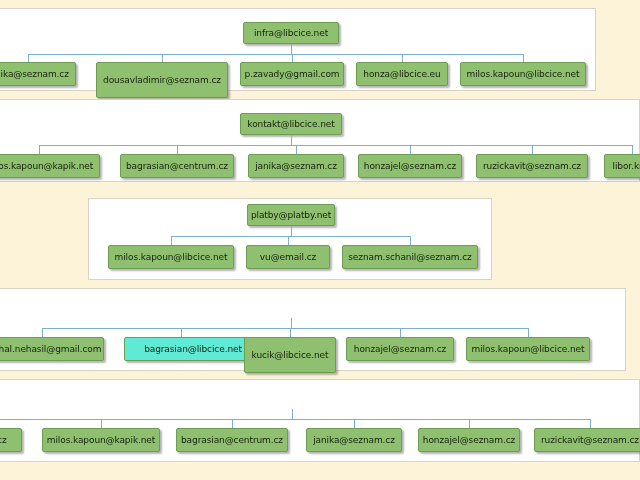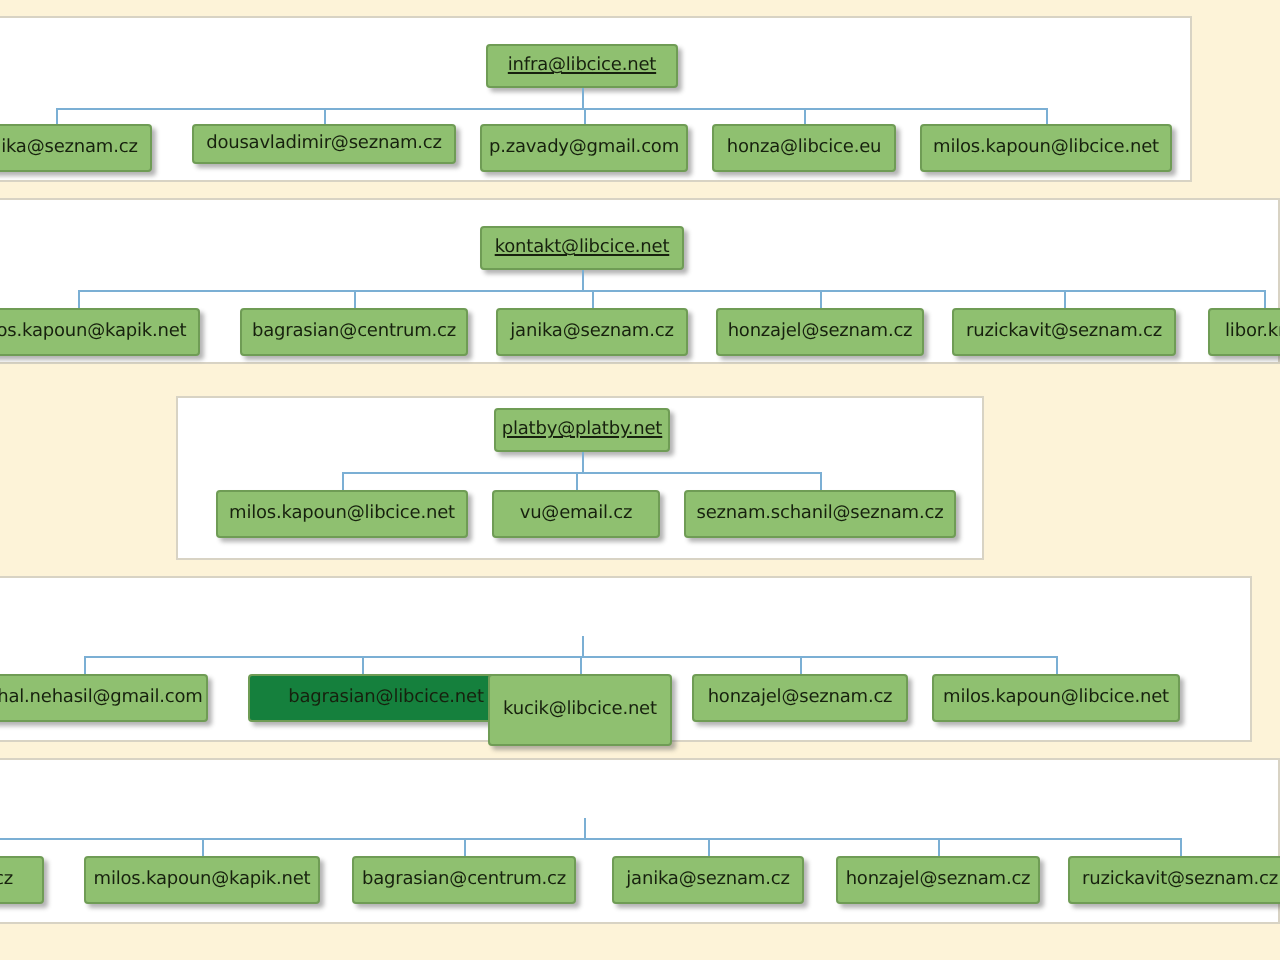--- a/index.html
+++ b/index.html
@@ -29,38 +29,38 @@
     letter-spacing:-0.1px;
     text-align:center;
     white-space:nowrap;
     display:flex;
     align-items:center;
     justify-content:center;
     box-shadow:2px 2px 2px rgba(90,90,90,.45);
     overflow:hidden;
     padding:0 4px;
   }
-  .node.root{ background:#8fc070;text-decoration:underline; }
+  .node.root{ background:#8fc070; }
 
   .conn{position:absolute;background:#7bafd4;}
   .conn.h{height:1px;}
   .conn.v{width:1px;}
 </style>
 </head>
 <body>
 
 <div id="stage">
     <div class="panel" style="left: -60px; top: 8px; width: 656px; height: 83px; background: rgb(255, 255, 255); border-color: rgb(216, 211, 196);"></div>
     <div class="node root" style="left: 243px; top: 22px; width: 96px; height: 22px; background: rgb(143, 192, 112); border-color: rgb(111, 156, 85); color: rgb(23, 33, 14);">infra@libcice.net</div>
     <div class="conn v" style="left: 291px; top: 44px; height: 10px; background: rgb(123, 175, 212);"></div>
     <div class="conn h" style="left: 28px; top: 54px; width: 495px; background: rgb(123, 175, 212);"></div>
     <div class="conn v" style="left: 28px; top: 54px; height: 8px; background: rgb(123, 175, 212);"></div>
     <div class="node" style="left: -20px; top: 62px; width: 96px; height: 24px; background: rgb(143, 192, 112); border-color: rgb(111, 156, 85); color: rgb(23, 33, 14);">janika@seznam.cz</div>
     <div class="conn v" style="left: 162px; top: 54px; height: 8px; background: rgb(123, 175, 212);"></div>
-    <div class="node" style="left: 96px; top: 62px; width: 132px; height: 20px; background: rgb(143, 192, 112); border-color: rgb(111, 156, 85); color: rgb(23, 33, 14);">dousavladimir@seznam.cz</div>
+    <div class="node" style="left: 96px; top: 62px; width: 132px; height: 36px; background: rgb(143, 192, 112); border-color: rgb(111, 156, 85); color: rgb(23, 33, 14);">dousavladimir@seznam.cz</div>
     <div class="conn v" style="left: 292px; top: 54px; height: 8px; background: rgb(123, 175, 212);"></div>
     <div class="node" style="left: 240px; top: 62px; width: 104px; height: 24px; background: rgb(143, 192, 112); border-color: rgb(111, 156, 85); color: rgb(23, 33, 14);">p.zavady@gmail.com</div>
     <div class="conn v" style="left: 402px; top: 54px; height: 8px; background: rgb(123, 175, 212);"></div>
     <div class="node" style="left: 356px; top: 62px; width: 92px; height: 24px; background: rgb(143, 192, 112); border-color: rgb(111, 156, 85); color: rgb(23, 33, 14);">honza@libcice.eu</div>
     <div class="conn v" style="left: 523px; top: 54px; height: 8px; background: rgb(123, 175, 212);"></div>
     <div class="node" style="left: 460px; top: 62px; width: 126px; height: 24px; background: rgb(143, 192, 112); border-color: rgb(111, 156, 85); color: rgb(23, 33, 14);">milos.kapoun@libcice.net</div>
     <div class="panel" style="left: -60px; top: 99px; width: 700px; height: 83px; background: rgb(255, 255, 255); border-color: rgb(216, 211, 196);"></div>
     <div class="node root" style="left: 240px; top: 113px; width: 102px; height: 22px; background: rgb(143, 192, 112); border-color: rgb(111, 156, 85); color: rgb(23, 33, 14);">kontakt@libcice.net</div>
     <div class="conn v" style="left: 291px; top: 135px; height: 10px; background: rgb(123, 175, 212);"></div>
     <div class="conn h" style="left: 39px; top: 145px; width: 593px; background: rgb(123, 175, 212);"></div>
@@ -85,21 +85,21 @@
     <div class="conn v" style="left: 288px; top: 236px; height: 9px; background: rgb(123, 175, 212);"></div>
     <div class="node" style="left: 246px; top: 245px; width: 84px; height: 24px; background: rgb(143, 192, 112); border-color: rgb(111, 156, 85); color: rgb(23, 33, 14);">vu@email.cz</div>
     <div class="conn v" style="left: 410px; top: 236px; height: 9px; background: rgb(123, 175, 212);"></div>
     <div class="node" style="left: 342px; top: 245px; width: 136px; height: 24px; background: rgb(143, 192, 112); border-color: rgb(111, 156, 85); color: rgb(23, 33, 14);">seznam.schanil@seznam.cz</div>
     <div class="panel" style="left: -60px; top: 288px; width: 686px; height: 83px; background: rgb(255, 255, 255); border-color: rgb(216, 211, 196);"></div>
     <div class="conn v" style="left: 291px; top: 318px; height: 10px; background: rgb(123, 175, 212);"></div>
     <div class="conn h" style="left: 42px; top: 328px; width: 486px; background: rgb(123, 175, 212);"></div>
     <div class="conn v" style="left: 42px; top: 328px; height: 9px; background: rgb(123, 175, 212);"></div>
     <div class="node" style="left: -20px; top: 337px; width: 124px; height: 24px; background: rgb(143, 192, 112); border-color: rgb(111, 156, 85); color: rgb(23, 33, 14);">michal.nehasil@gmail.com</div>
     <div class="conn v" style="left: 181px; top: 328px; height: 9px; background: rgb(123, 175, 212);"></div>
-    <div class="node" style="left: 124px; top: 337px; width: 138px; height: 24px; background: #15803d; border-color: rgb(111, 156, 85); color: rgb(23, 33, 14);">bagrasian@libcice.net</div>
+    <div class="node" style="left: 124px; top: 337px; width: 138px; height: 24px; background: #5eead4; border-color: rgb(111, 156, 85); color: rgb(23, 33, 14);">bagrasian@libcice.net</div>
     <div class="conn v" style="left: 290px; top: 328px; height: 9px; background: rgb(123, 175, 212);"></div>
     <div class="node" style="left: 244px; top: 337px; width: 92px; height: 36px; background: rgb(143, 192, 112); border-color: rgb(111, 156, 85); color: rgb(23, 33, 14);">kucik@libcice.net</div>
     <div class="conn v" style="left: 400px; top: 328px; height: 9px; background: rgb(123, 175, 212);"></div>
     <div class="node" style="left: 346px; top: 337px; width: 108px; height: 24px; background: rgb(143, 192, 112); border-color: rgb(111, 156, 85); color: rgb(23, 33, 14);">honzajel@seznam.cz</div>
     <div class="conn v" style="left: 528px; top: 328px; height: 9px; background: rgb(123, 175, 212);"></div>
     <div class="node" style="left: 466px; top: 337px; width: 124px; height: 24px; background: rgb(143, 192, 112); border-color: rgb(111, 156, 85); color: rgb(23, 33, 14);">milos.kapoun@libcice.net</div>
     <div class="panel" style="left: -60px; top: 379px; width: 700px; height: 83px; background: rgb(255, 255, 255); border-color: rgb(216, 211, 196);"></div>
     <div class="conn v" style="left: 292px; top: 409px; height: 10px; background: rgb(123, 175, 212);"></div>
     <div class="conn h" style="left: -2px; top: 419px; width: 592px; background: rgb(123, 175, 212);"></div>
     <div class="node" style="left: -26px; top: 428px; width: 48px; height: 24px; background: rgb(143, 192, 112); border-color: rgb(111, 156, 85); color: rgb(23, 33, 14);">il.cz</div>

